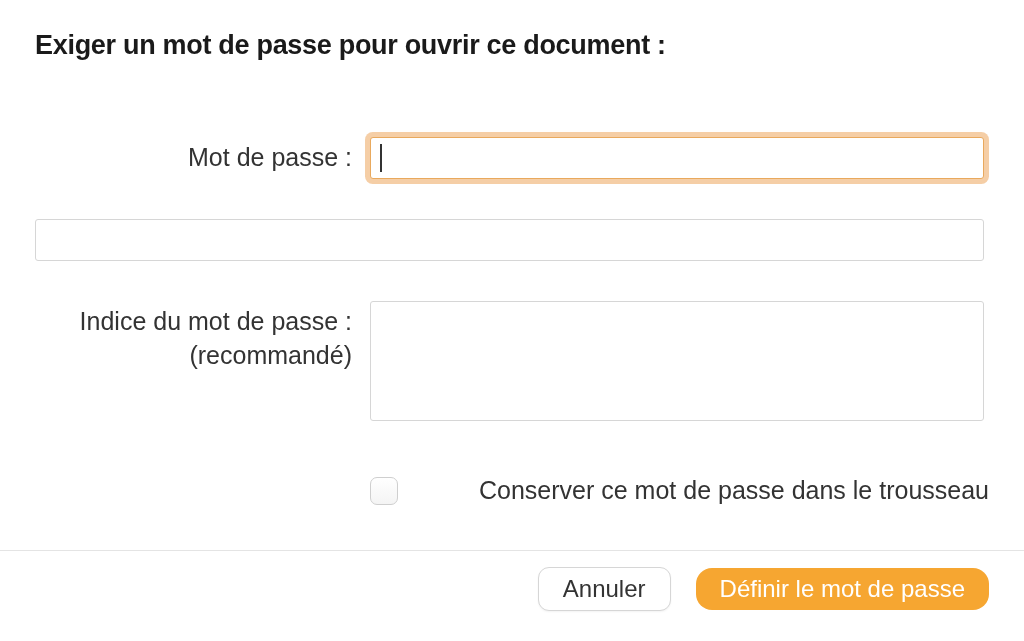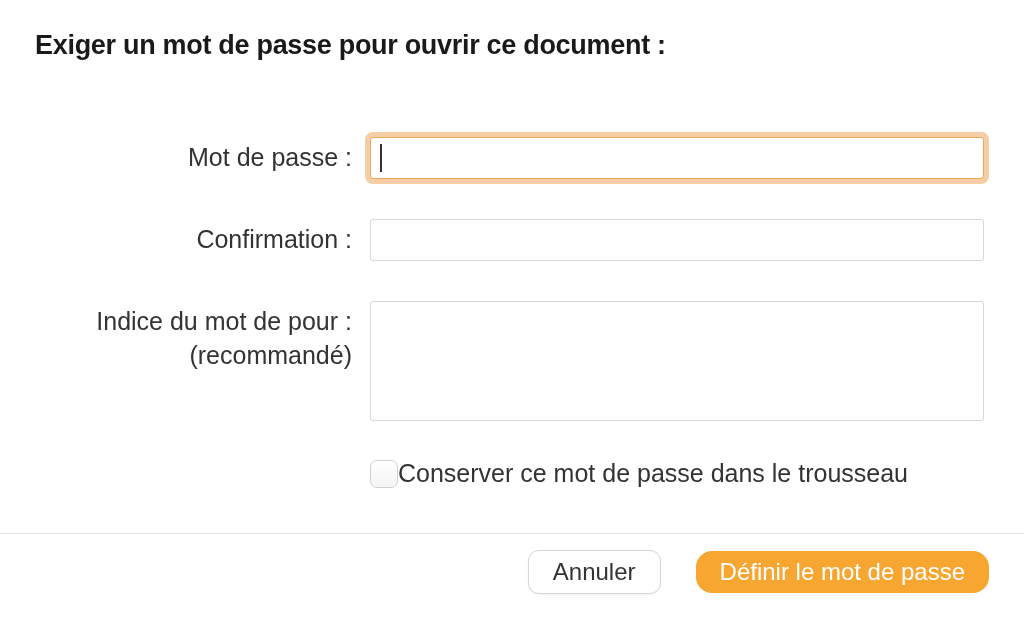--- a/index.html
+++ b/index.html
@@ -69,21 +69,22 @@
       padding: 8px 10px;
       background: #ffffff;
       outline: none;
       resize: none;
       font-family: inherit;
     }
     .checkbox-row {
       display: flex;
       align-items: center;
       padding-left: 335px;
-      margin-top: 34px;
+      margin-top: 51px;
+      justify-content: space-between;
     }
     .checkbox {
       width: 28px;
       height: 28px;
       border: 1px solid #cfcfcf;
       border-radius: 7px;
       background: linear-gradient(#ffffff, #f4f4f4);
       flex-shrink: 0;
     }
     .checkbox-label {
@@ -93,21 +94,21 @@
     .separator {
       height: 1px;
       background: #e4e4e4;
       width: 100%;
       margin-top: 45px;
     }
     .button-bar {
       display: flex;
       justify-content: flex-end;
       align-items: center;
-      gap: 35px;
+      gap: 25px;
       padding: 16px 35px 0 0;
     }
     .btn {
       font-size: 24px;
       padding: 7px 24px;
       border-radius: 11px;
       cursor: pointer;
       border: none;
       font-family: inherit;
     }
@@ -150,29 +151,28 @@
 
     <div class="row">
       <div class="label-col">Mot de passe :</div>
       <div class="input-col focused-wrapper">
         <input type="password" class="text-input focused" value="" style="">
         <div class="cursor"></div>
       </div>
     </div>
 
     <div class="row">
-      <div class="label-col">Confirmation :</div>
       <div class="input-col">
         <input type="password" class="text-input" value="" style="">
       </div>
     </div>
 
     <div class="row">
       <div class="label-col">
-        <div>Indice du mot de pour :</div>
+        <div>Indice du mot de passe :</div>
         <div>(recommandé)</div>
       </div>
       <div class="input-col">
         <textarea class="textarea-input" style=""></textarea>
       </div>
     </div>
 
   </div>
 
   <div class="checkbox-row">

